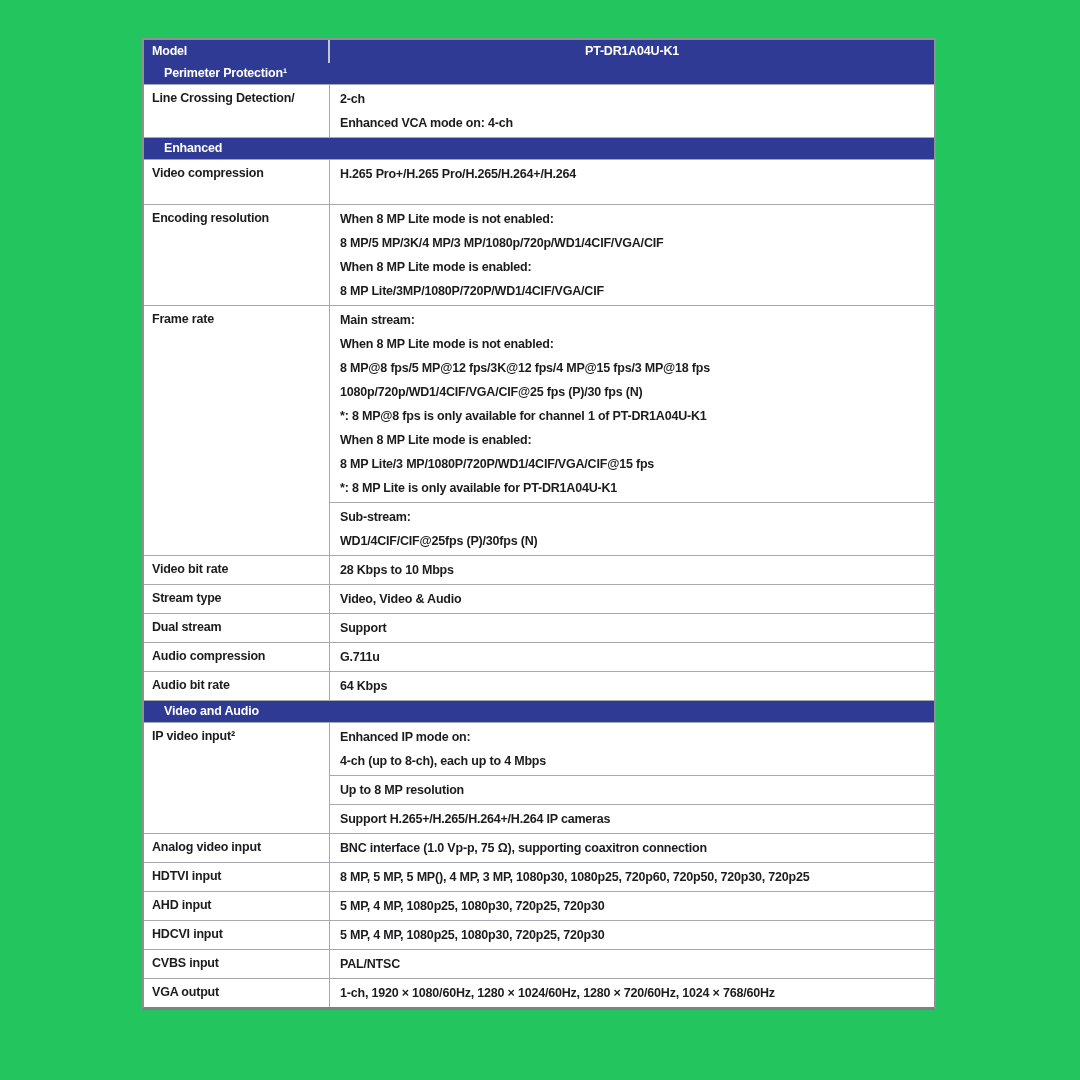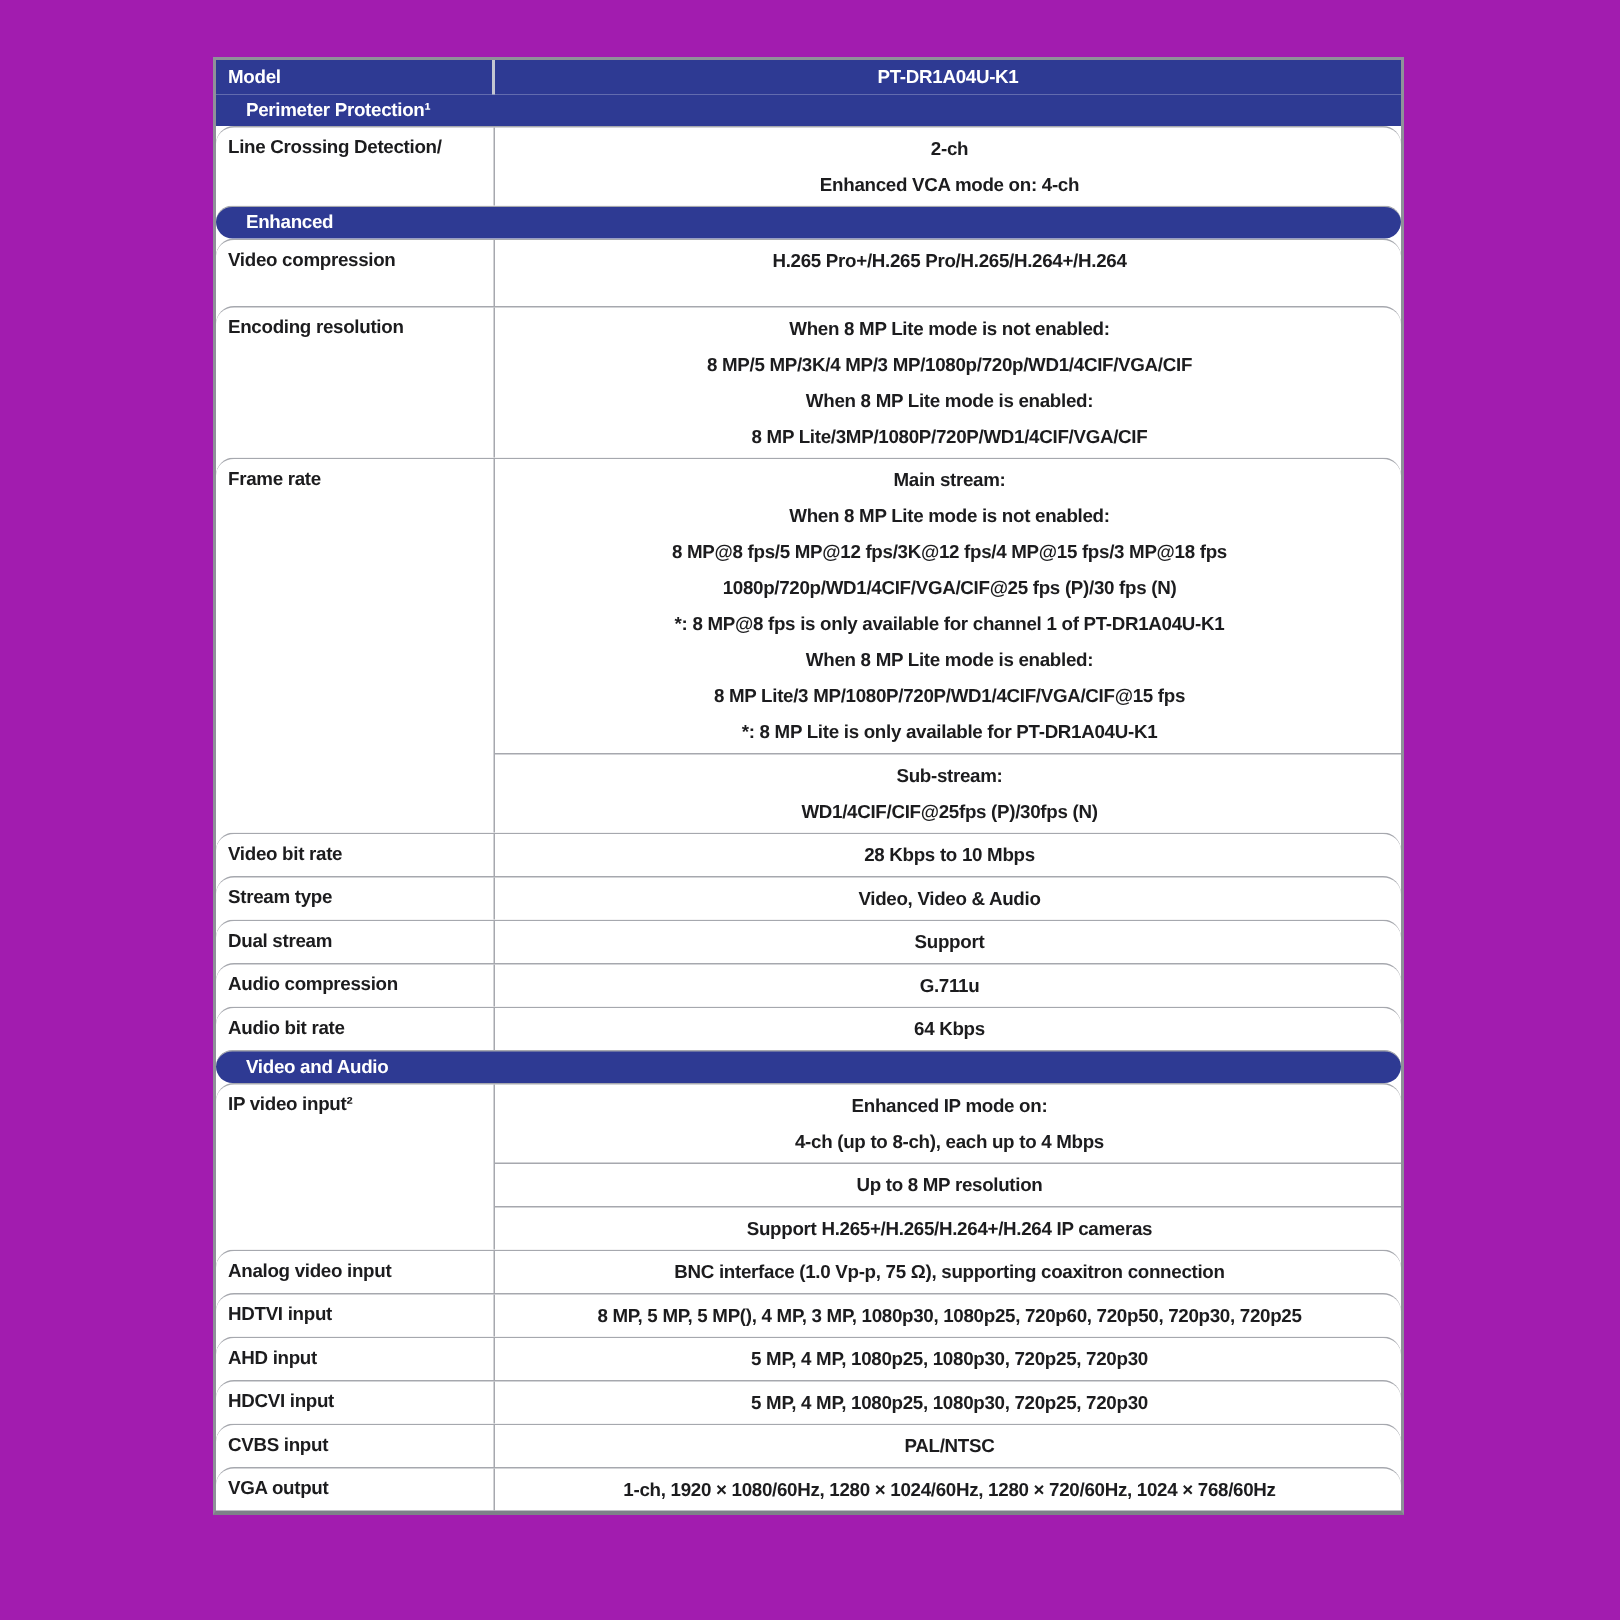--- a/index.html
+++ b/index.html
@@ -4,38 +4,38 @@
 <style>
   html, body { margin: 0; padding: 0; background: #ffffff; }
   body {
     width: 1080px; height: 1080px;
     font-family: "Liberation Sans", sans-serif;
     -webkit-font-smoothing: antialiased;
   }
   .canvas {
     position: relative;
     width: 1080px; height: 1080px;
-    background: #a21caf;
+    background: #22c55e;
     overflow: hidden;
   }
   .spec-table {
     position: absolute;
     left: 142px; top: 38px;
     width: 794px;
     box-sizing: border-box;
     border: 2px solid #8f9199;
     border-bottom: 3px solid #7e8089;
     font-weight: bold;
     color: #1c1c1e;
     font-size: 12.5px;
     letter-spacing: -0.2px;
     background: #ffffff;
   }
   .row { display: flex; align-items: stretch; }
-  .row + .row, .section-bar + .row, .row + .section-bar { border-top: 1px solid #a6a8ae; border-radius: 12px; }
+  .row + .row, .section-bar + .row, .row + .section-bar { border-top: 1px solid #a6a8ae; }
   .header-row {
     background: #2e3a93;
     color: #ffffff;
   }
   .header-row .label-cell { border-right: 2px solid #c3c6d2; }
   .label-cell {
     flex: 0 0 186px;
     width: 186px;
     box-sizing: border-box;
     padding: 3px 6px 3px 8px;
@@ -50,21 +50,21 @@
     min-width: 0;
   }
   .value-center {
     justify-content: center;
     text-align: center;
     line-height: 17px;
     padding: 3px 22px;
   }
   .sub-cell { padding: 2px 8px 2px 10px; }
   .sub-cell + .sub-cell { border-top: 1px solid #a6a8ae; }
-  .line { line-height: 24px; white-space: pre-wrap; text-align: center; }
+  .line { line-height: 24px; white-space: pre-wrap; }
   .label-line { line-height: 17px; padding-top: 2px; }
   .section-bar {
     background: #2e3a93;
     color: #ffffff;
     padding: 2px 8px 2px 8px;
     line-height: 17px;
   }
   .section-bar .section-title { display: inline-block; padding-left: 12px; }
 </style>
 </head>

